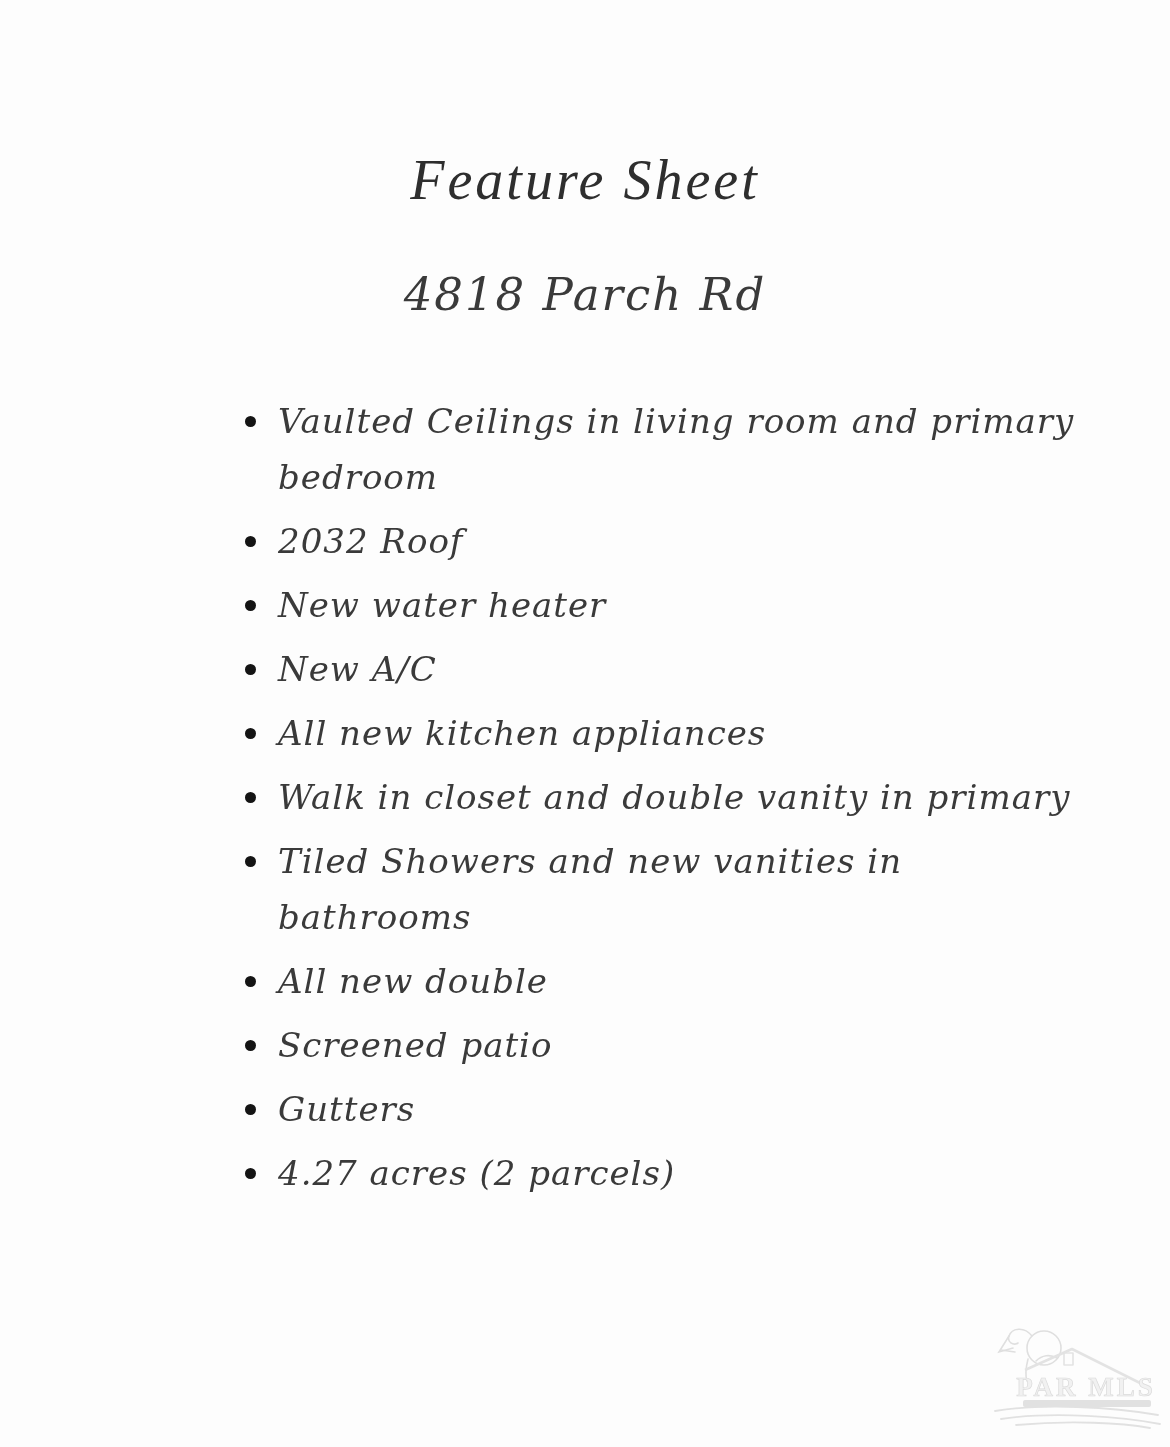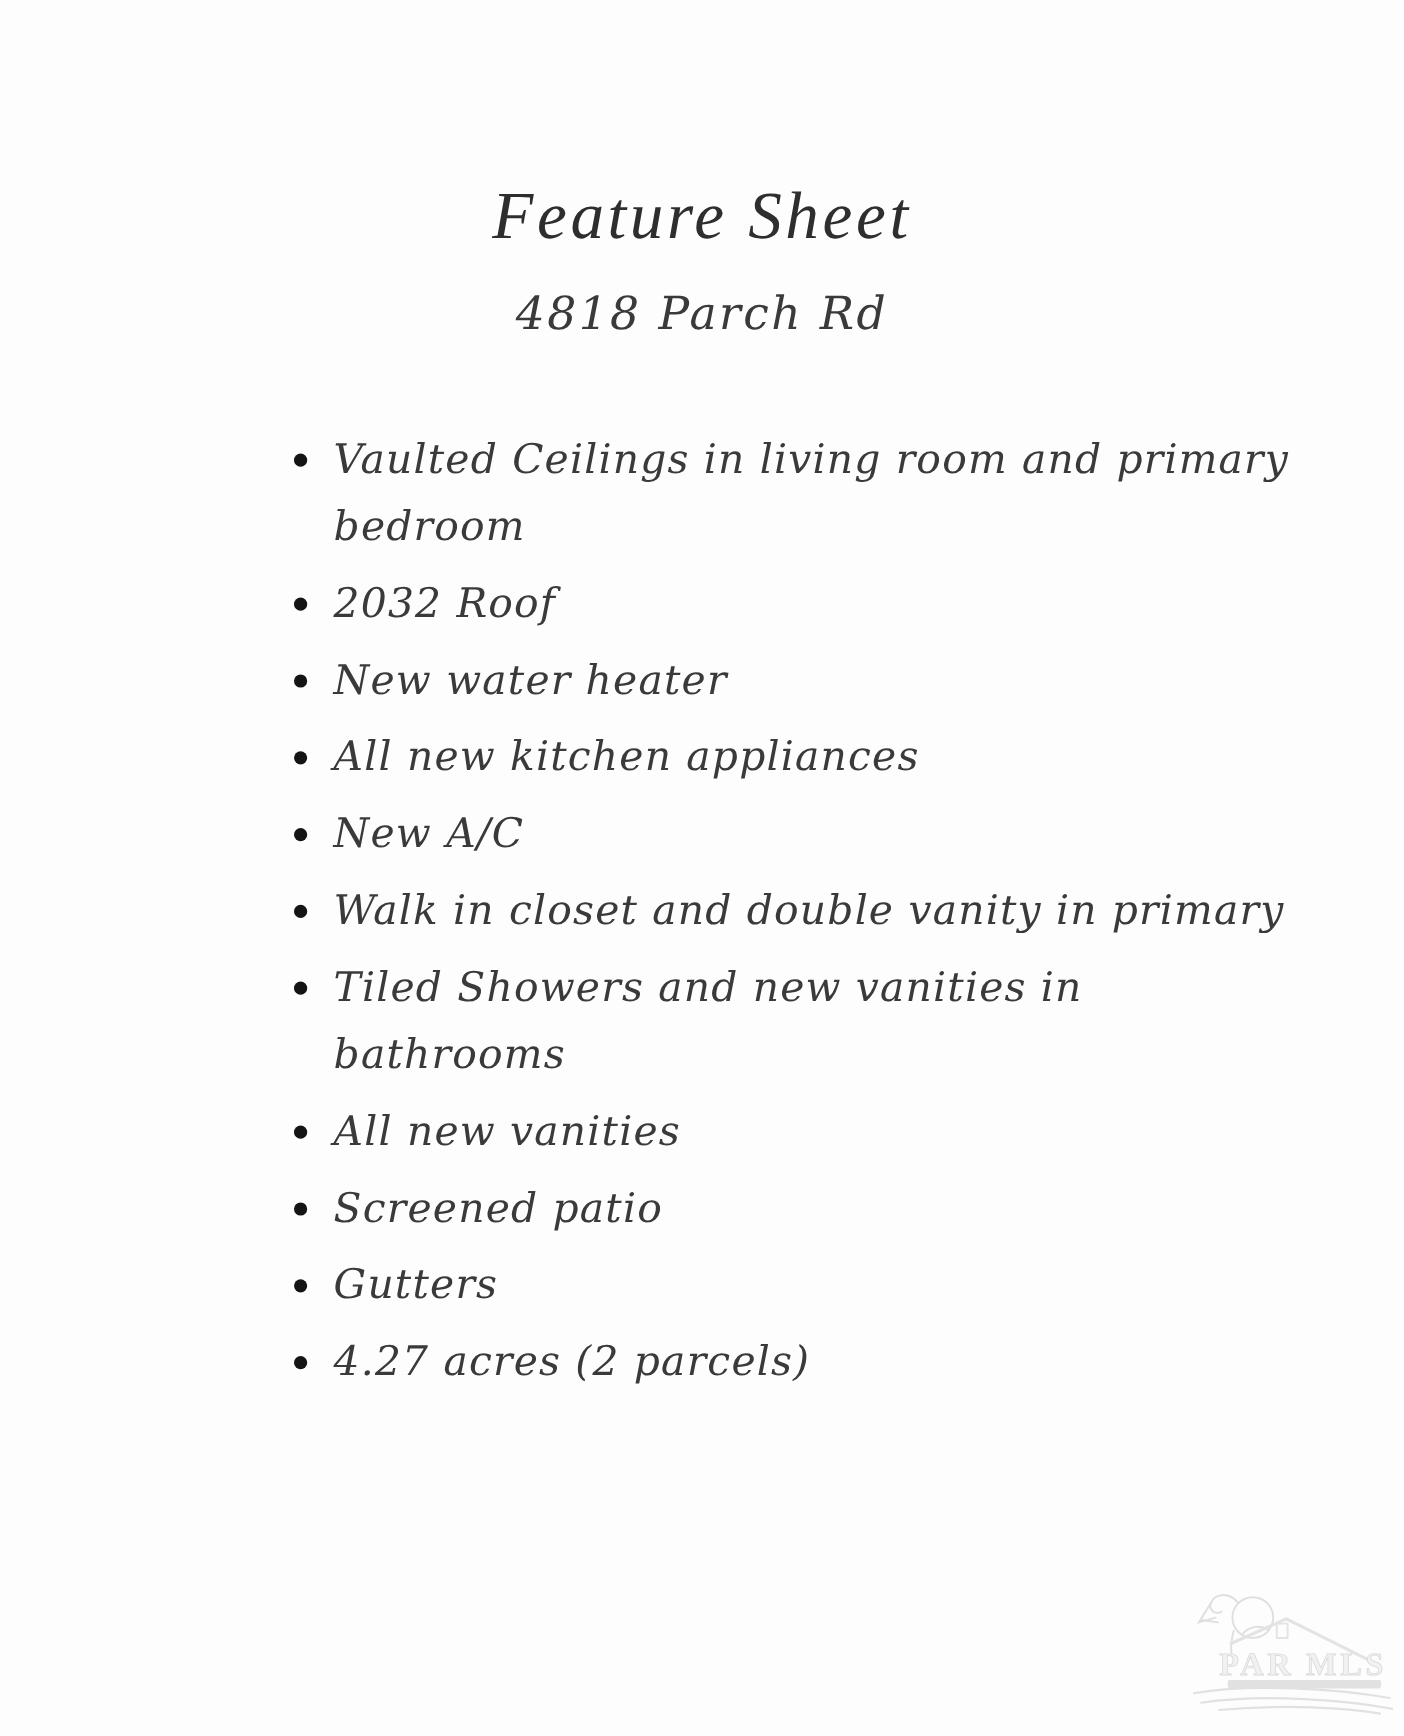--- a/index.html
+++ b/index.html
@@ -17,24 +17,24 @@
     margin: 0;
     padding-top: 148px;
     text-align: center;
     font-weight: 400;
     font-size: 56px;
     letter-spacing: 3px;
     color: #2e2e2e;
     font-family: Liberation Serif, serif;
   }
   .page-subtitle {
-    margin: 27px 0 0 0;
+    margin: 56px 0 0 0;
     text-align: center;
     font-weight: 400;
-    font-size: 38px;
+    font-size: 45px;
     letter-spacing: 2px;
     color: #3a3a3a;
   }
   .feature-list {
     list-style: none;
     margin: 72px 0 0 0;
     padding: 0 0 0 278px;
     width: 820px;
   }
   .feature-list li {
@@ -74,25 +74,25 @@
 <div>
 
   <h1 class="page-title">Feature Sheet</h1>
 
   <h2 class="page-subtitle">4818 Parch Rd</h2>
 
   <ul class="feature-list">
     <li>Vaulted Ceilings in living room and primary bedroom</li>
     <li>2032 Roof</li>
     <li>New water heater</li>
+    <li>New A/C</li>
     <li>All new kitchen appliances</li>
-    <li>New A/C</li>
     <li>Walk in closet and double vanity in primary</li>
     <li>Tiled Showers and new vanities in bathrooms</li>
-    <li>All new vanities</li>
+    <li>All new double</li>
     <li>Screened patio</li>
     <li>Gutters</li>
     <li>4.27 acres (2 parcels)</li>
   </ul>
 
   <div class="watermark">
     <svg width="172" height="112" viewBox="0 0 172 112" xmlns="http://www.w3.org/2000/svg">
 
       <g fill="none" stroke="#dedede" stroke-width="1.6" stroke-linecap="round">
         <circle cx="52" cy="27" r="17"></circle>

